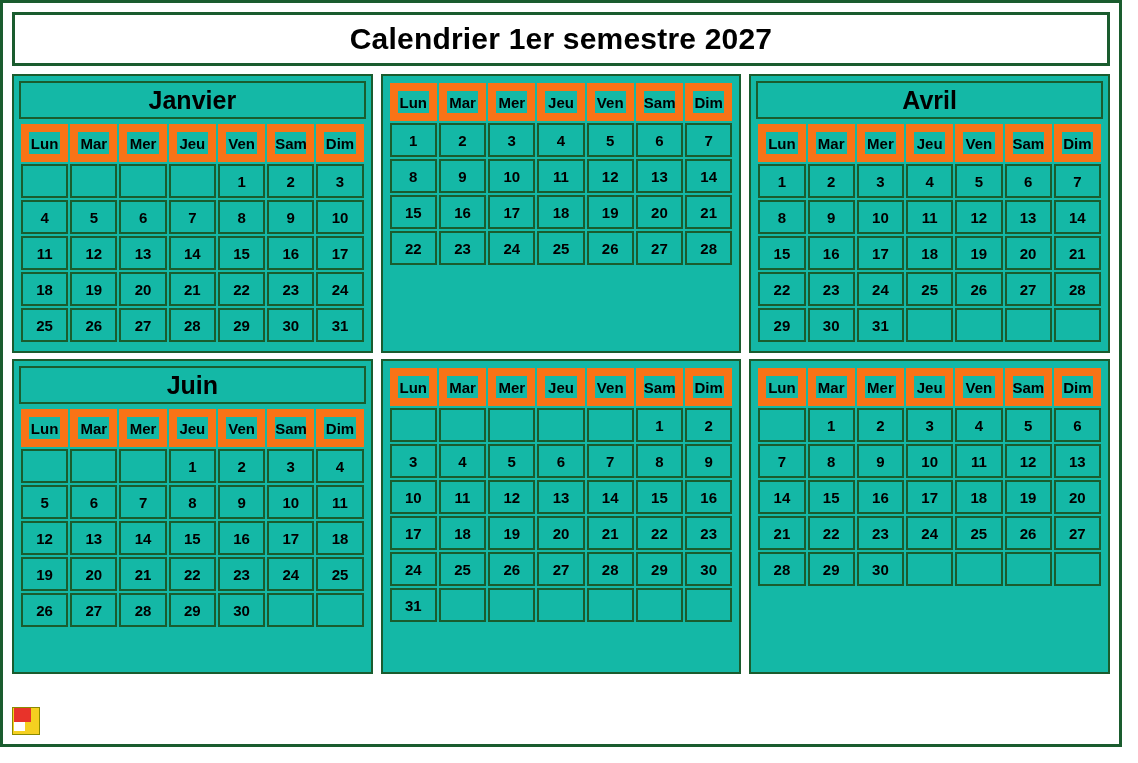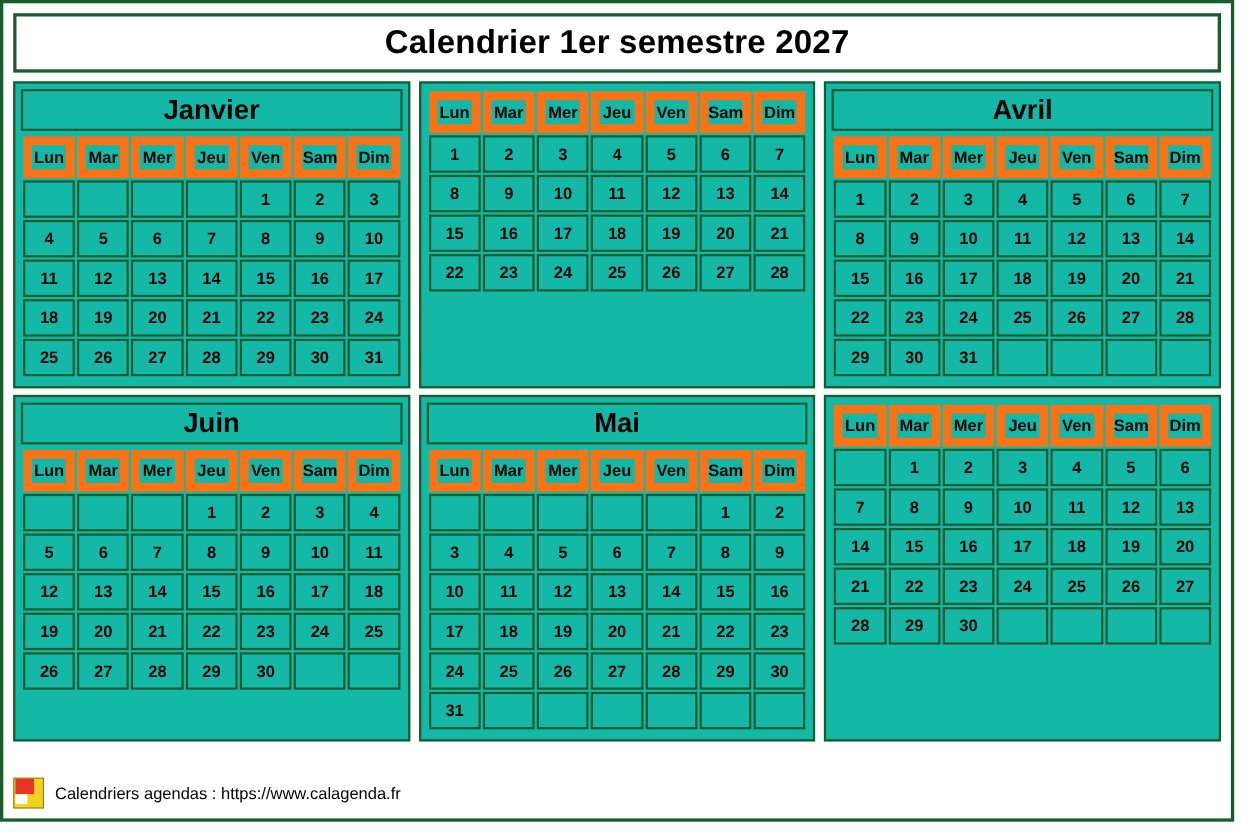--- a/index.html
+++ b/index.html
@@ -411,23 +411,20 @@
                 <td>&nbsp;</td>
                 <td>&nbsp;</td>
                 <td>&nbsp;</td>
                 <td>&nbsp;</td>
                 <td>&nbsp;</td>
               </tr>
             </tbody>
           </table>
         </div>
         <div class="month">
-          <div class="month-head">
-            <div class="month-name">Mai</div>
-          </div>
           <table class="cal">
             <thead>
               <tr>
                 <th>Lun</th>
                 <th>Mar</th>
                 <th>Mer</th>
                 <th>Jeu</th>
                 <th>Ven</th>
                 <th>Sam</th>
                 <th>Dim</th>
@@ -563,17 +560,16 @@
           </table>
         </div>
       </div>
 
     <div class="footer">
       <span class="flag-icon">
         <span class="fl-y"></span>
         <span class="fl-r"></span>
         <span class="fl-w"></span>
       </span>
-      <span class="footer-text">Calendriers agendas : https://www.calagenda.fr</span>
     </div>
 
   </div>
 </div>
 
 </body></html>

